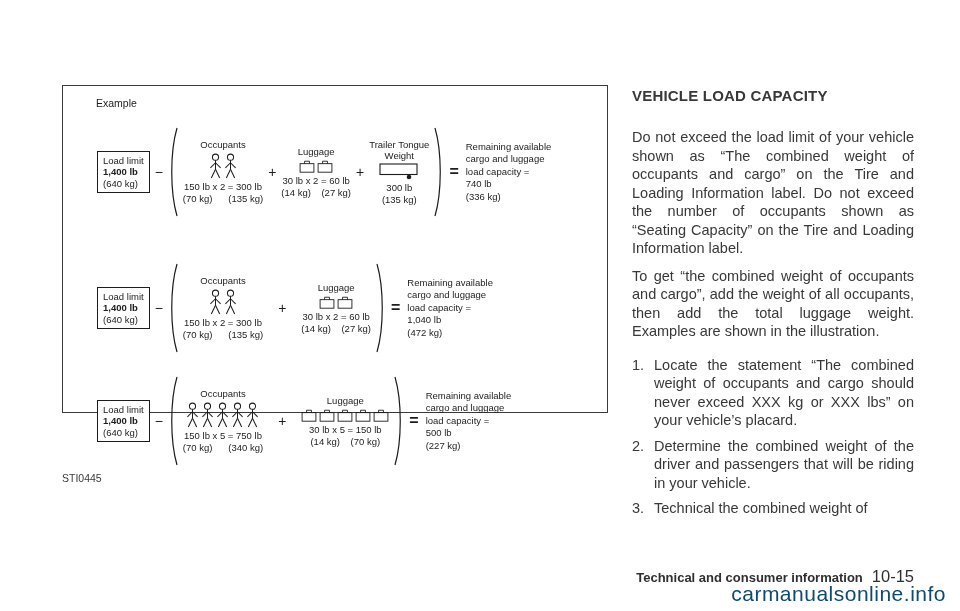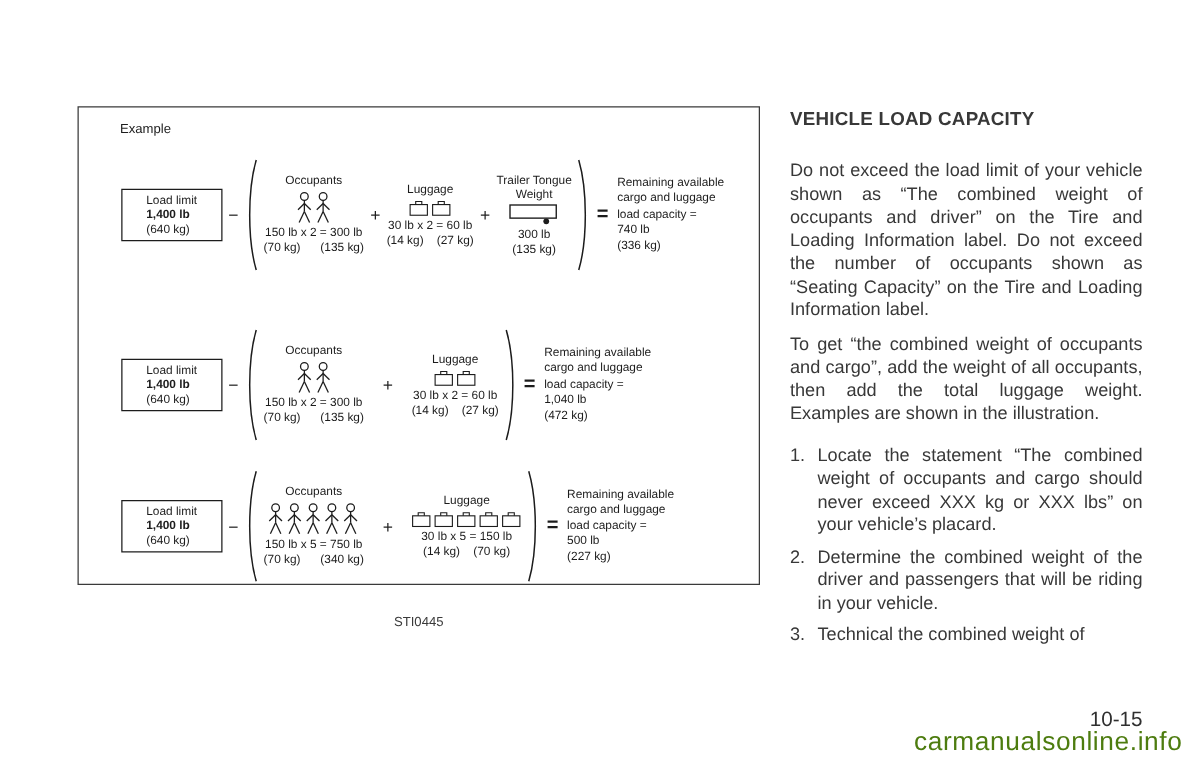--- a/index.html
+++ b/index.html
@@ -1,55 +1,55 @@
 <!DOCTYPE html>
 <html><head>
 <meta charset="utf-8">
 <style>
   *{margin:0;padding:0;box-sizing:border-box}
   html,body{width:960px;height:611px}
   body{background:#ffffff;font-family:"Liberation Sans",sans-serif;color:#2e2e2e;position:relative;overflow:hidden}
   .page{position:absolute;inset:0;background:#fff}
 
   
-  .figure{position:absolute;left:62px;top:85px;width:546px;height:383px;border:1.2px solid #3a3a3a;color:#1c1c1c;background:#fff}
+  .figure{position:absolute;left:62px;top:85px;width:546px;height:328px;border:1.2px solid #3a3a3a;color:#1c1c1c;background:#fff}
   .example{position:absolute;left:33px;top:11px;font-size:10.5px}
   .fig-row{position:absolute;left:34px;right:6px;height:96px;display:flex;align-items:center;gap:5px}
   .row1{top:38px}.row2{top:174px}.row3{top:287px}
-  .ll-box{border:1.1px solid #1c1c1c;padding:3px 19px;font-size:9.5px;line-height:11.5px;flex:0 0 auto;background:#fff}
+  .ll-box{border:1.1px solid #1c1c1c;padding:3px 5px;font-size:9.5px;line-height:11.5px;flex:0 0 auto;background:#fff}
   .ll-bold{font-weight:bold}
   .op{font-size:14px;flex:0 0 auto;line-height:1}
   .eq{font-size:16px;font-weight:bold}
   .paren{flex:0 0 auto}
   .row2 .plus,.row3 .plus{margin:0 10px}
   .group{display:flex;flex-direction:column;align-items:center;flex:0 0 auto}
   .g-label{font-size:9.5px;line-height:11px}
   .icons{display:flex;align-items:flex-end;gap:2px;margin:3px 0 2px}
   .calc{font-size:9.5px;line-height:12px;white-space:pre;text-align:center}
   .result{font-size:9.5px;line-height:12.5px;flex:0 0 auto;margin-left:2px}
   .person-icon{width:13px;height:26px}
   .case-icon{width:16px;height:13px}
   .tongue-icon{width:40px;height:17px;margin:2px 0}
-  .caption{position:absolute;left:62px;top:492px;width:546px;text-align:center;font-size:10.5px;color:#3a3a3a}
+  .caption{position:absolute;left:62px;top:472px;width:546px;text-align:left;font-size:10.5px;color:#3a3a3a}
 
   
   .article{position:absolute;left:632px;top:87px;width:282px;color:#383838}
   .article .h1{font-size:15px;font-weight:bold;letter-spacing:.2px;margin-bottom:24px}
   .article p{font-size:14.5px;line-height:18.5px;text-align:justify;margin-bottom:9px}
   .article .p2{margin-bottom:15px}
   .subhead{font-size:15px;line-height:19px;margin-bottom:9px}
   .step{display:flex;font-size:14.5px;line-height:18.5px;margin-bottom:7px}
   .step .num{flex:0 0 22px}
   .step .txt{flex:1;text-align:justify}
 
   
   .footer{position:absolute;top:567px;right:46px;display:flex;align-items:baseline;gap:9px;color:#2f2f2f}
   .footer .sec{font-size:13px;font-weight:bold}
   .footer .pg{font-size:16.5px;font-weight:400}
-  .watermark{position:absolute;top:582px;right:14px;font-size:21px;color:#4d7c0f;letter-spacing:.5px}
+  .watermark{position:absolute;top:582px;right:14px;font-size:21px;color:#0c4a6e;letter-spacing:.5px}
 </style>
 </head>
 <body>
 
 <svg width="0" height="0" style="position:absolute" aria-hidden="true">
   <defs>
     <g id="def-person" stroke="#1c1c1c" stroke-width="1.1" fill="none">
       <circle cx="7" cy="4.5" r="3.3"></circle>
       <line x1="7" y1="7.8" x2="7" y2="17.5"></line>
       <line x1="7" y1="10.5" x2="1.5" y2="16"></line>
@@ -249,36 +249,37 @@
         <div>500 lb</div>
         <div>(227 kg)</div>
       </div>
     </div>
   </div>
 
   <div class="caption">STI0445</div>
 
   <div class="article">
     <div class="h1">VEHICLE LOAD CAPACITY</div>
-    <p>Do not exceed the load limit of your vehicle shown as “The combined weight of occupants and driver” on the Tire and Loading Information label. Do not exceed the number of occupants shown as “Seating Capacity” on the Tire and Loading Information label.</p>
+    <p>Do not exceed the load limit of your vehicle shown as “The combined weight of occupants and cargo” on the Tire and Loading Information label. Do not exceed the number of occupants shown as “Seating Capacity” on the Tire and Loading Information label.</p>
     <p class="p2">To get “the combined weight of occupants and cargo”, add the weight of all occupants, then add the total luggage weight. Examples are shown in the illustration.</p>
     <div>
       <div class="step">
         <div class="num">1.</div>
         <div class="txt">Locate the statement “The combined weight of occupants and cargo should never exceed XXX kg or XXX lbs” on your vehicle’s placard.</div>
       </div>
       <div class="step">
         <div class="num">2.</div>
         <div class="txt">Determine the combined weight of the driver and passengers that will be riding in your vehicle.</div>
       </div>
       <div class="step">
         <div class="num">3.</div>
         <div class="txt">Technical the combined weight of</div>
       </div>
     </div>
   </div>
 
   <div class="footer">
+    <span class="sec">Technical and consumer information</span>
     <span class="pg">10-15</span>
   </div>
   <div class="watermark">carmanualsonline.info</div>
 
 </div>
 
 </body></html>

